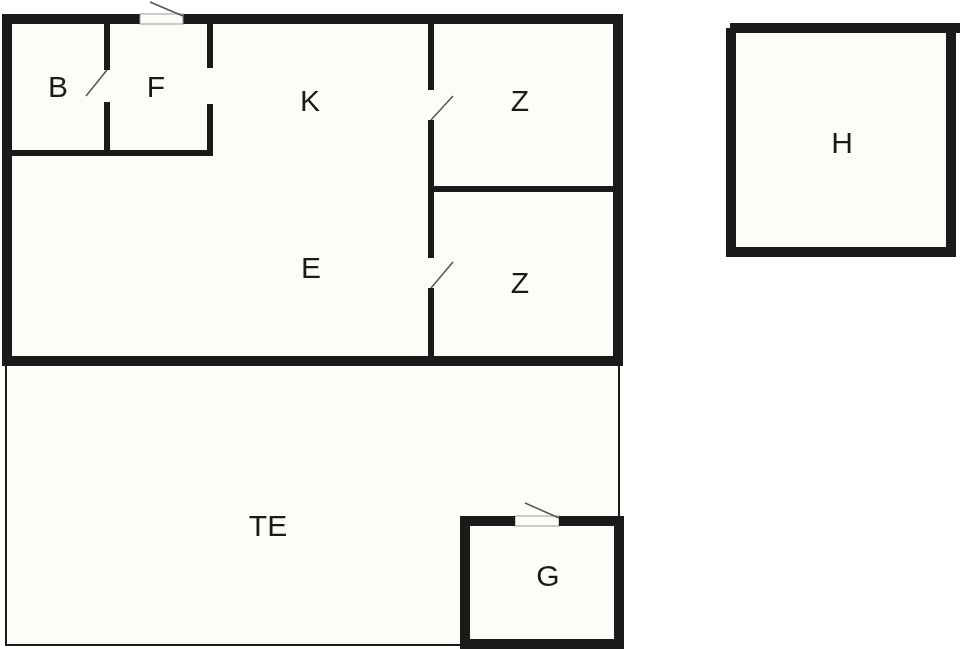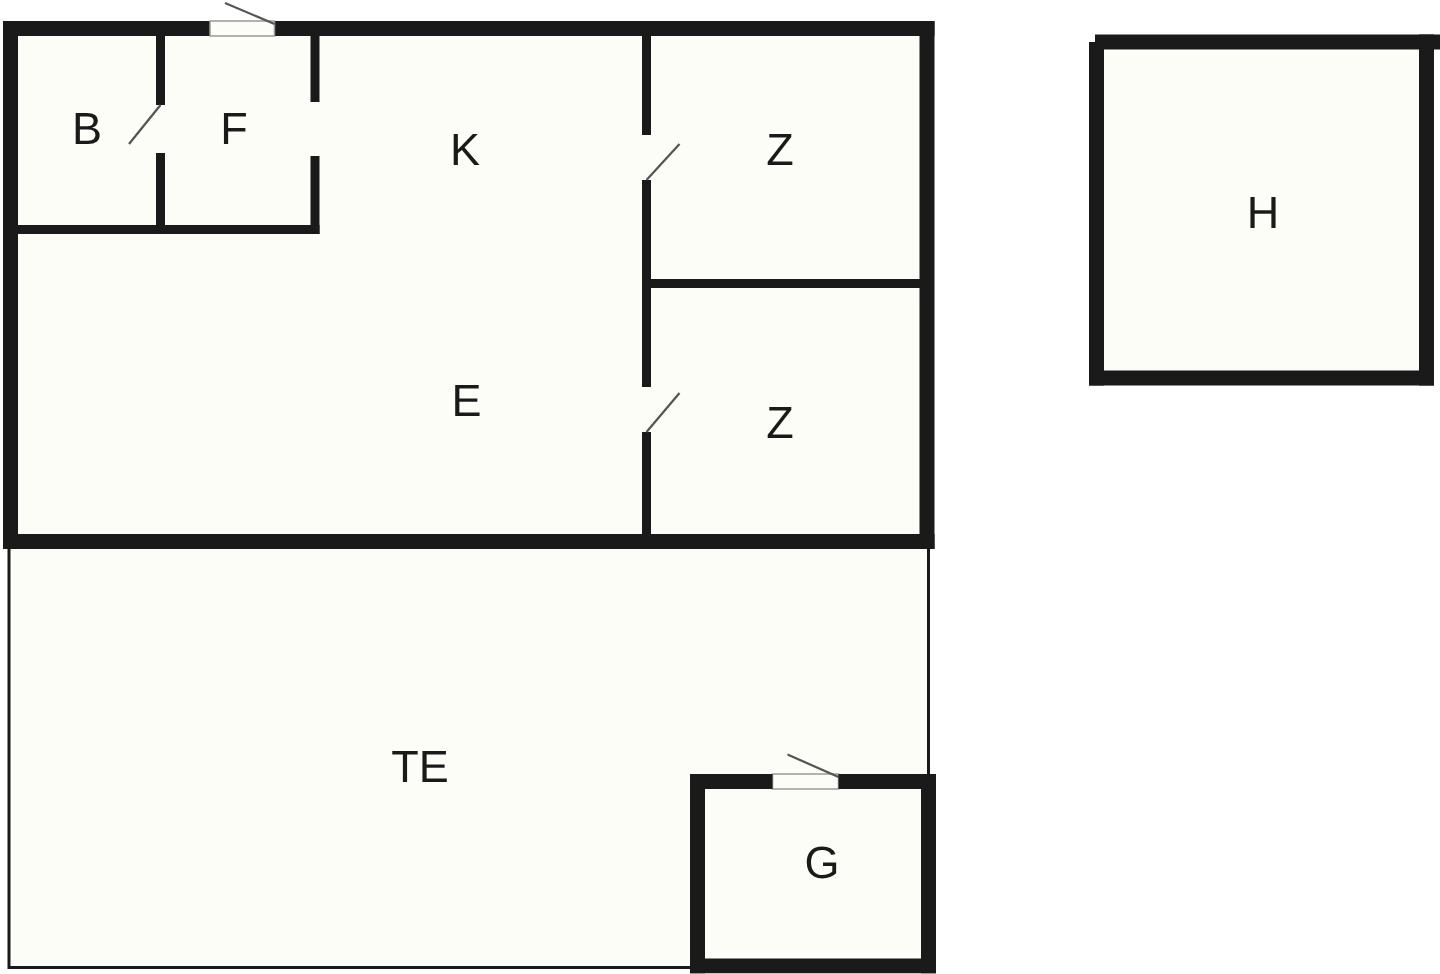--- a/index.html
+++ b/index.html
@@ -64,15 +64,15 @@
     <rect x="726" y="247" width="230" height="10"></rect>
   </g>
 </svg>
 
 <div class="lbl" style="left:58px;top:87px;">B</div>
 <div class="lbl" style="left:156px;top:87px;">F</div>
 <div class="lbl" style="left:310px;top:101px;">K</div>
 <div class="lbl" style="left:520px;top:101px;">Z</div>
 <div class="lbl" style="left:520px;top:283px;">Z</div>
 <div class="lbl" style="left:311px;top:268px;">E</div>
-<div class="lbl" style="left:268px;top:512px;margin-left:12px;">TE</div>
+<div class="lbl" style="left:268px;top:526px;">TE</div>
 <div class="lbl" style="left:548px;top:576px;">G</div>
 <div class="lbl" style="left:842px;top:143px;">H</div>
 
 </body></html>

